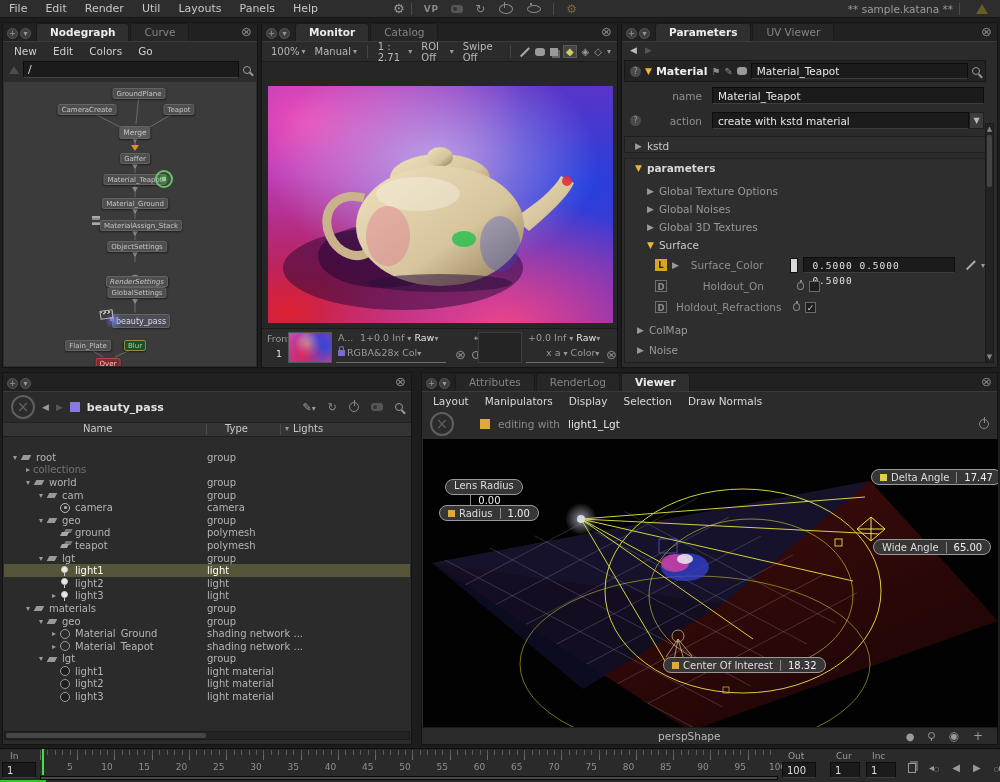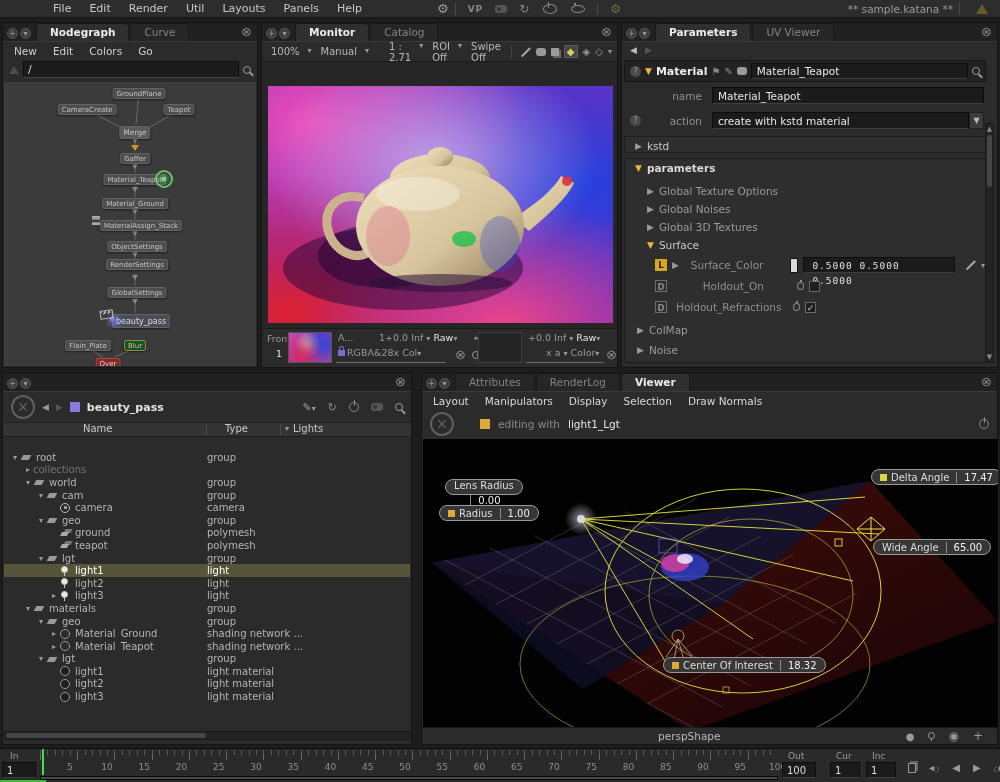--- a/index.html
+++ b/index.html
@@ -1,20 +1,20 @@
 <!DOCTYPE html>
 <html><head>
 <meta charset="utf-8">
 <style>
   * { margin:0; padding:0; box-sizing:border-box; }
   html,body { width:1000px; height:782px; background:#1d1d1d; font-family:"DejaVu Sans",sans-serif; overflow:hidden; color:#ccc; }
   .abs { position:absolute; }
 
   
-  #menubar { position:absolute; left:0; top:0; width:1000px; height:18px; background:#2d2d2d; border-bottom:1px solid #151515; display:flex; align-items:center; font-size:11px; color:#c8c8c8;padding-left:44px; }
+  #menubar { position:absolute; left:0; top:0; width:1000px; height:18px; background:#2d2d2d; border-bottom:1px solid #151515; display:flex; align-items:center; font-size:11px; color:#c8c8c8; }
   .menu-item { padding:0 9px; cursor:default; }
   .mb-sep { width:1px; height:12px; background:#4a4a4a; margin:0 6px; }
   .mb-icon { color:#8a8a8a; font-size:12px; padding:0 6px; }
   .mb-gear { color:#9a9a9a; font-size:13px; margin-left:66px; }
   .mb-vp { color:#888; font-size:9px; font-weight:bold; letter-spacing:1px; }
   #mb-title { margin-left:auto; color:#9a9a9a; font-size:10.5px; }
   .warn-tri { width:0; height:0; border-left:6px solid transparent; border-right:6px solid transparent; border-bottom:10px solid #6a5a28; margin:0 12px 0 10px; }
 
   
   .panel { position:absolute; background:#2b2b2b; border:1px solid #141414; }
@@ -60,21 +60,21 @@
   .glow.blue { background:radial-gradient(circle,rgba(120,140,255,.65),rgba(120,140,255,0) 70%); }
   .glow.blue::after { content:''; position:absolute; left:5px; top:5px; width:4px; height:4px; background:#8a7ae0; }
   .ng-orange-arrow { position:absolute; width:0; height:0; border-left:4px solid transparent; border-right:4px solid transparent; border-top:6px solid #df8f20; transform:translateX(-50%); }
   .ng-stack-icon { position:absolute; width:8px; height:9px; border-top:2px solid #aaa; border-bottom:2px solid #aaa; background:linear-gradient(#3b3b3b 0 0) center/8px 2px no-repeat, #888; }
   .ng-clapper { position:absolute; width:13px; height:9px; border:1px solid #bbb; background:repeating-linear-gradient(105deg,#bbb 0 2px,transparent 2px 4px) top/13px 3px no-repeat; transform:rotate(-8deg); }
 
   
   #monitor-panel { left:261px; top:22px; width:357px; height:346px; background:#262626; }
   #mon-toolbar { display:flex; align-items:center; height:20px; font-size:10px; color:#b8b8b8; padding:0 6px; gap:3px; border-bottom:1px solid #1c1c1c; background:#2b2b2b; }
   .mt-sep { width:1px; height:13px; background:#444; margin:0 4px; }
-  .mt-item { display:flex; gap:8px; padding:0 3px; }
+  .mt-item { display:flex; align-items:center; gap:2px; padding:0 3px; }
   .mt-icons { margin-left:auto; display:flex; align-items:center; gap:5px; color:#9a9a9a; font-size:10px; }
   .mt-diamondbox { background:#454545; border:1px solid #5a5a5a; padding:0 2px; color:#cfcf60; }
   .icon-line { display:inline-block; width:10px; height:10px; position:relative; }
   .icon-line::after { content:''; position:absolute; left:4px; top:-1px; width:1.5px; height:12px; background:#aaa; transform:rotate(45deg); }
   .icon-bubble { display:inline-block; width:10px; height:8px; background:#9a9a9a; border-radius:3px; }
   .icon-layers { display:inline-block; width:8px; height:8px; background:#9a9a9a; box-shadow:2px 2px 0 #666; }
   #mon-view { position:absolute; left:6px; top:63px; width:345px; height:237px; }
   #mon-bottom { position:absolute; left:0; bottom:0; width:100%; height:39px; background:#2b2b2b; border-top:1px solid #1a1a1a; font-size:9.5px; color:#9a9a9a; }
   #mon-bottom .white { color:#e4e4e4; }
   .mon-thumb { position:absolute; left:26px; top:3px; width:44px; height:31px; border:1px solid #555;
@@ -262,21 +262,21 @@
     <div id="ng-nodes">
         <div class="ng-node " style="left: 135px; top: 6px;">GroundPlane</div>
         <div class="ng-node " style="left: 83px; top: 22px;">CameraCreate</div>
         <div class="ng-node " style="left: 175px; top: 22px;">Teapot</div>
         <div class="ng-node merge" style="left: 131px; top: 44px;">Merge</div>
         <div class="ng-node " style="left: 131px; top: 71px;">Gaffer</div>
         <div class="ng-node " style="left: 131px; top: 92px;">Material_Teapot</div>
         <div class="ng-node " style="left: 131px; top: 116px;">Material_Ground</div>
         <div class="ng-node " style="left: 137px; top: 138px;">MaterialAssign_Stack</div>
         <div class="ng-node " style="left: 133px; top: 159px;">ObjectSettings</div>
-        <div class="ng-node " style="left: 133px; top: 177px;">RenderSettings</div>
+        <div class="ng-node " style="left: 133px; top: 194px; font-style: italic;">RenderSettings</div>
         <div class="ng-node " style="left: 133px; top: 205px;">GlobalSettings</div>
         <div class="ng-node beauty" style="left: 137px; top: 232px;">beauty_pass</div>
         <div class="ng-node " style="left: 84px; top: 258px;">Flain_Plate</div>
         <div class="ng-node blur" style="left: 131px; top: 258px;">Blur</div>
         <div class="ng-node over" style="left: 104px; top: 276px;">Over</div>
       </div>
     <span class="ng-orange-arrow" style="left:131px;top:63px;"></span>
     <span class="glow green" style="left:160px;top:97px;"></span>
     <span class="glow blue" style="left:110px;top:239px;"></span>
     <span class="ng-stack-icon" style="left:88px;top:134px;"></span>
@@ -376,21 +376,21 @@
       <ellipse cx="196" cy="153" rx="12" ry="8" fill="#2ec050" opacity=".85"></ellipse>
       <circle cx="299" cy="95" r="5" fill="#e03040" opacity=".9"></circle>
       <ellipse cx="172" cy="197" rx="72" ry="9" fill="#2a1038" opacity=".55"></ellipse>
     </svg>
   </div>
   <div id="mon-bottom">
     <span class="abs" style="left:5px;top:4px;">Front</span>
     <span class="abs white" style="left:14px;top:19px;">1</span>
     <span class="mon-thumb"></span>
     <span class="abs" style="left:76px;top:3px;">A...</span>
-    <span class="abs" style="left:98px;top:3px;margin-left:19px;"><span>1+0.0</span> <span>Inf</span> <span class="caret">▾</span> <span class="white">Raw</span><span class="caret">▾</span></span>
+    <span class="abs" style="left:98px;top:3px;"><span>1+0.0</span> <span>Inf</span> <span class="caret">▾</span> <span class="white">Raw</span><span class="caret">▾</span></span>
     <span class="abs" style="left:76px;top:18px;"><span class="icon-lock"></span><span>RGBA&amp;28x</span> <span>Col</span><span class="caret">▾</span></span>
     <span class="underline" style="left:74px;top:33px;width:110px;"></span>
     <span class="abs icon-x" style="left:193px;top:18px;">⊗</span>
     <span class="abs" style="left:212px;top:3px;color:#9a9a9a;">↔</span>
     <span class="abs icon-link" style="left:210px;top:20px;"></span>
     <span class="abs" style="left:190px;top:4px;left:232px;">Back</span>
     <span class="abs white" style="left:240px;top:19px;">2</span>
     <span class="mon-thumb2"></span>
     <span class="abs" style="left:266px;top:3px;"><span>+0.0</span> <span>Inf</span> <span class="caret">▾</span> <span class="white">Raw</span><span class="caret">▾</span></span>
     <span class="abs" style="left:284px;top:18px;"><span>x a</span> <span class="caret">▾</span> <span>Color</span><span class="caret">▾</span></span>

